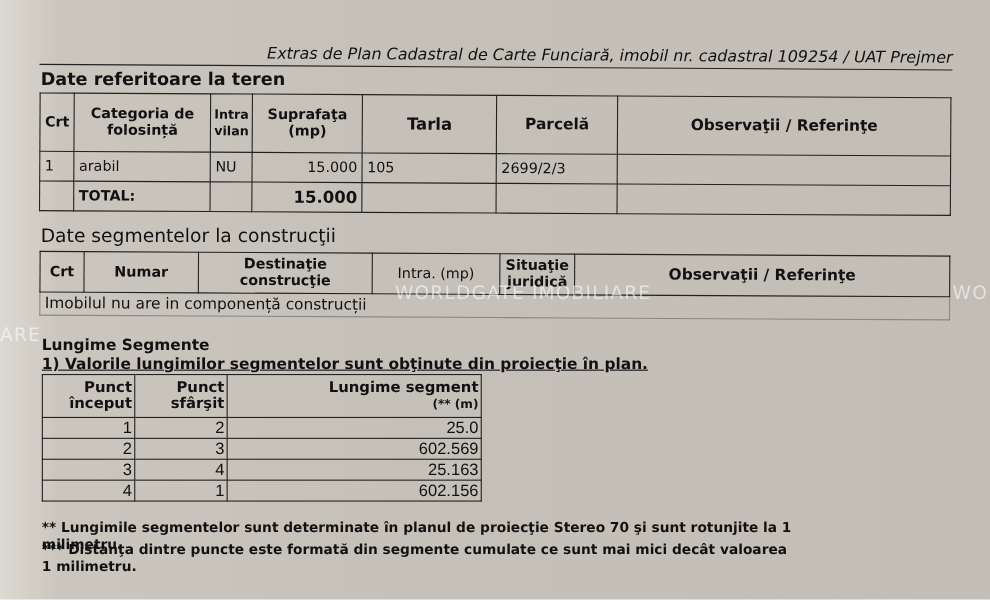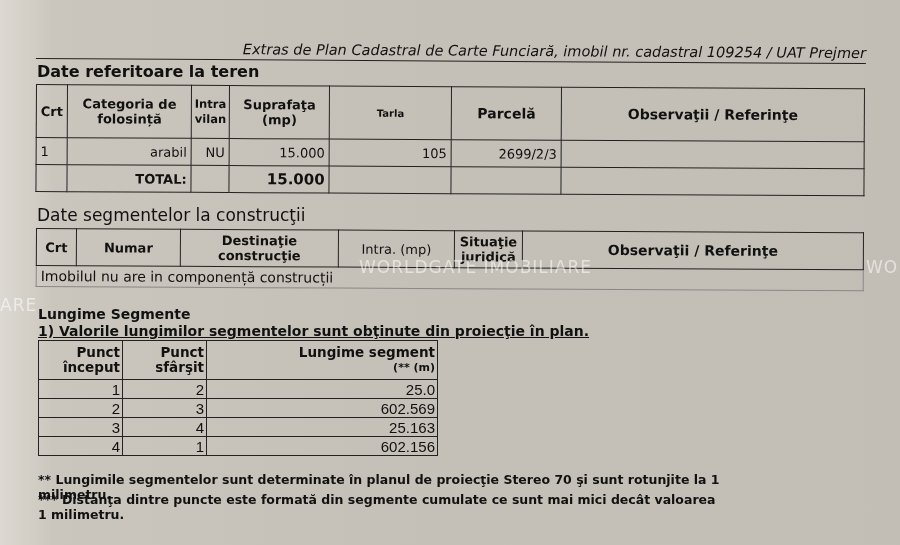--- a/index.html
+++ b/index.html
@@ -19,21 +19,21 @@
   }
   .section-title {
     position: absolute; font-weight: bold; font-size: 16px;
   }
   table { border-collapse: collapse; position: absolute; background: transparent; }
   td, th { border: 1.6px solid #222; padding: 0 4px; font-size: 13px; }
   th { font-weight: bold; text-align: center; line-height: 15px; }
   .t1 { left: 36px; top: 84px; width: 829px; transform: rotate(0.3deg); transform-origin: left top; }
   .t1 th { height: 52px; }
   .t1 td { height: 26px; }
-  .c { text-align: right; }
+  .c { text-align: left; }
   .r { text-align: right; margin-left: 16px; }
   .b { font-weight: bold; }
   .t2 { left: 36px; top: 228px; width: 828px; transform: rotate(0.3deg); transform-origin: left top; }
   .t2 th { height: 36px; }
   .t2 td.note { height: 20px; text-align: left; font-size: 14px; border: 1px solid #888; }
   .wm { position: absolute; color: rgba(255,255,255,0.55); font-size: 17px; letter-spacing: 1px; pointer-events: none; }
   .sub1 { position: absolute; left: 38px; top: 306px; font-size: 14px; font-weight: bold; }
   .sub2 { position: absolute; left: 38px; top: 323px; font-size: 14px; font-weight: bold; text-decoration: underline; }
   .t3 { left: 38px; top: 340px; width: 400px; font-family: "Liberation Sans", sans-serif; }
   .t3 th { height: 38px; text-align: right; font-size: 13.5px; padding-right: 2px; font-family: "DejaVu Sans", sans-serif; }
@@ -59,21 +59,21 @@
         <col style="width:122px">
         <col style="width:110px">
         <col>
     </colgroup>
     <tbody>
         <tr>
       <th>Crt</th>
       <th>Categoria de folosință</th>
       <th style="font-size:11.5px;padding:0 2px;">Intra vilan</th>
       <th>Suprafaţa (mp)</th>
-      <th style="font-size:10px">Tarla</th>
+      <th style="font-size:15px">Tarla</th>
       <th style="font-size:14px">Parcelă</th>
       <th style="font-size:14px">Observaţii / Referinţe</th>
     </tr>
     <tr>
       <td>1</td>
       <td class="c">arabil</td>
       <td class="c">NU</td>
       <td class="r">15.000</td>
       <td class="c">105</td>
       <td class="c">2699/2/3</td>

